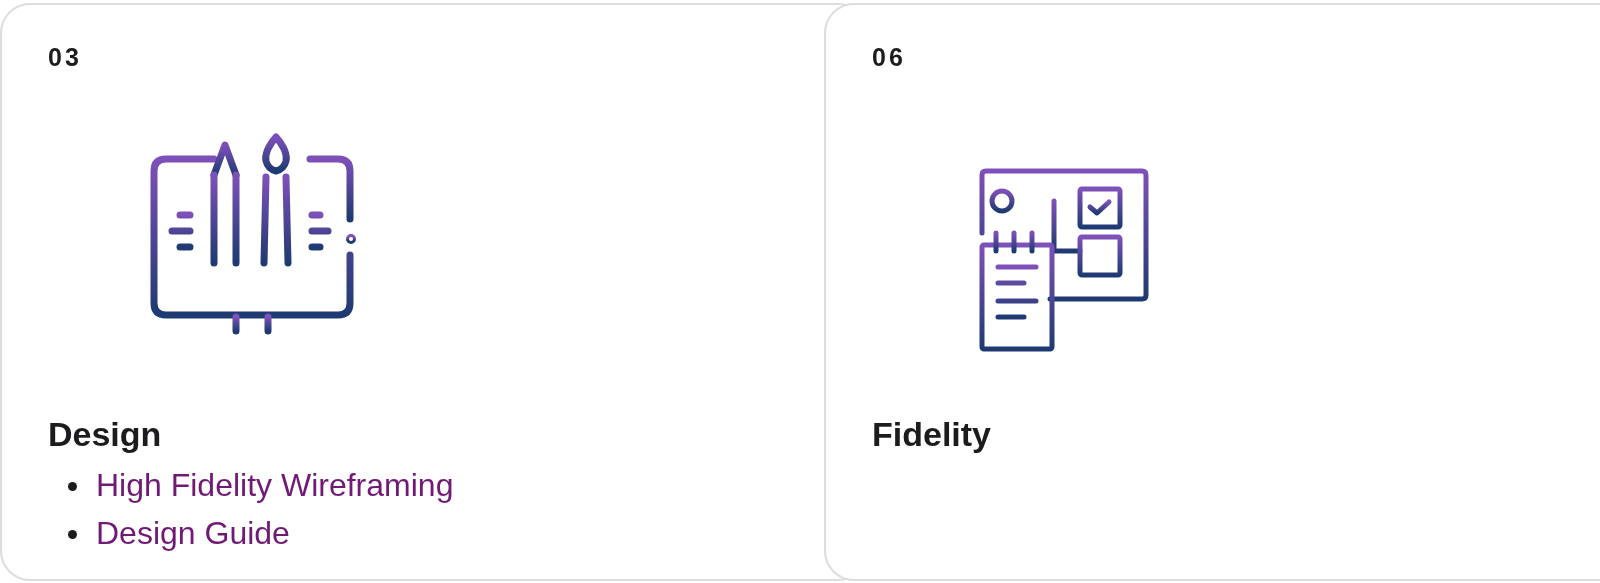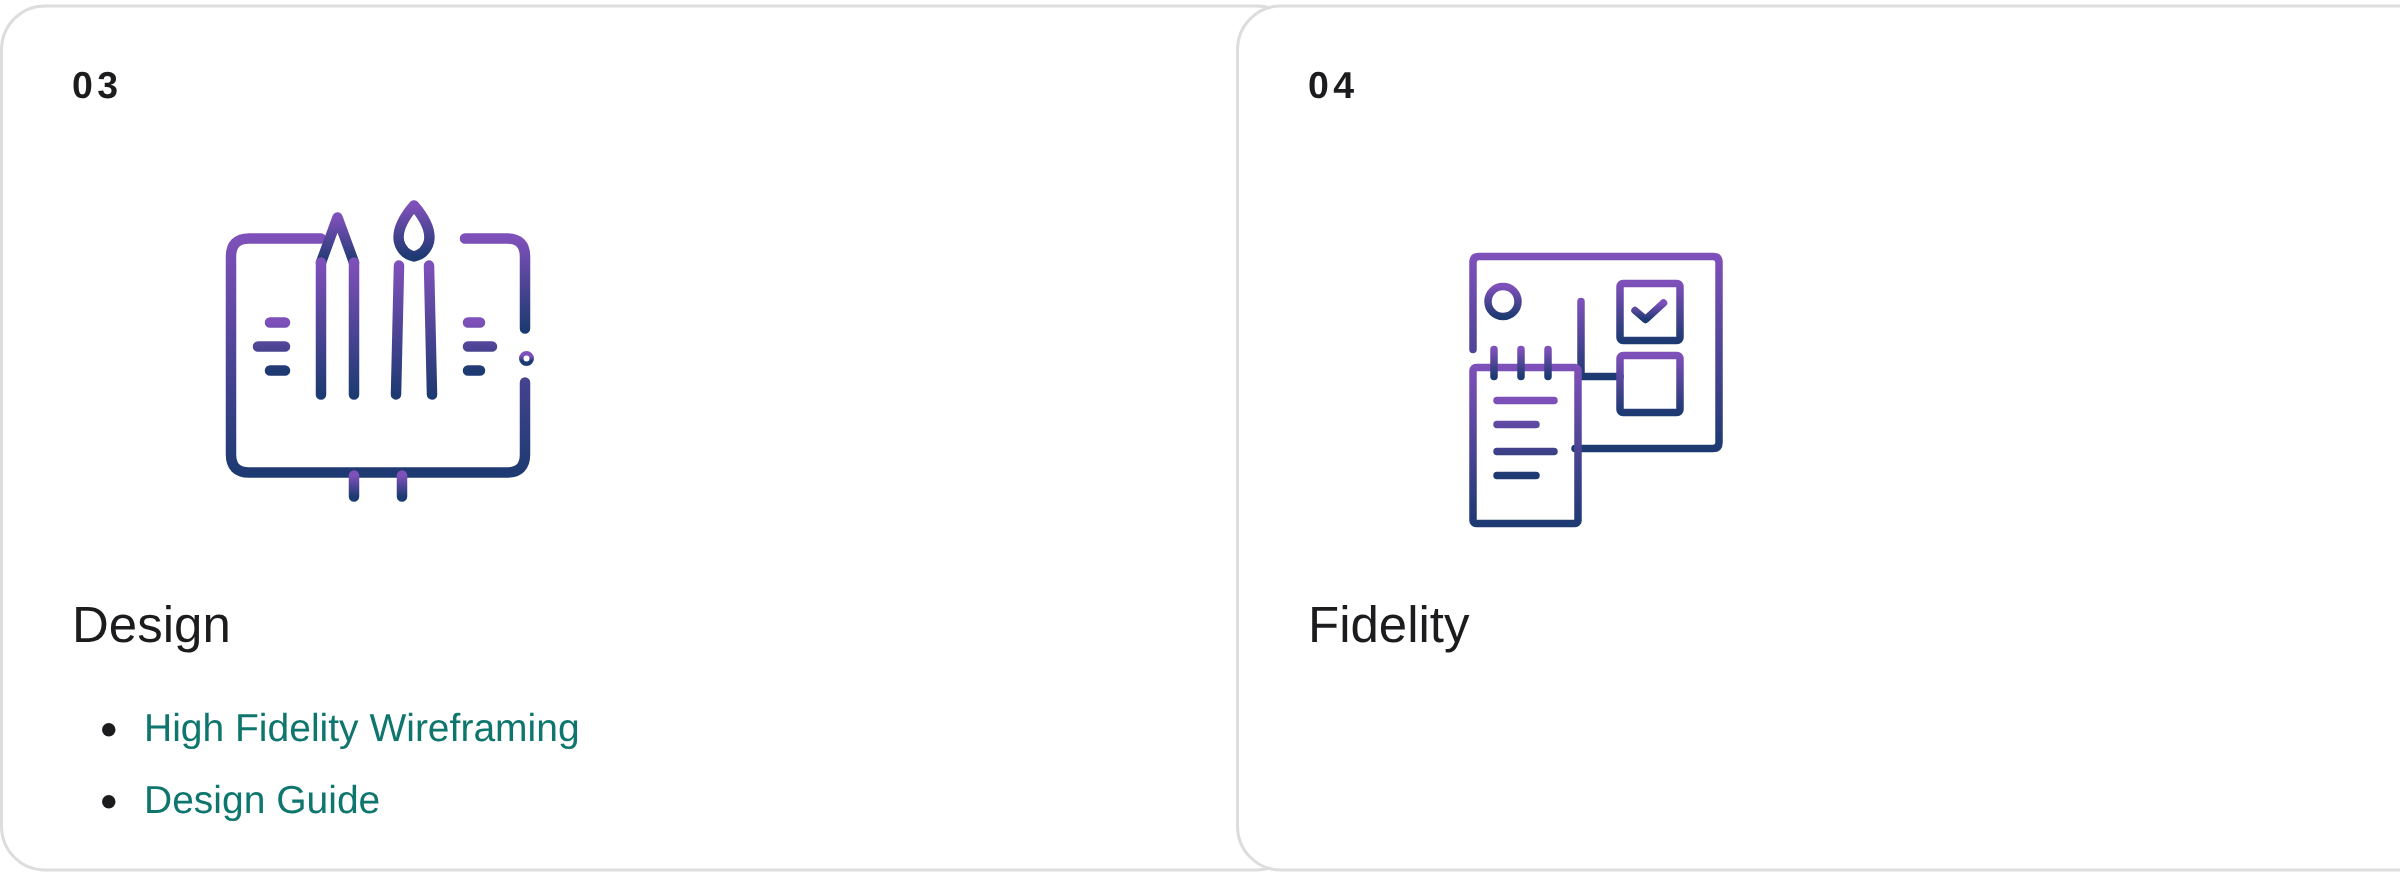--- a/index.html
+++ b/index.html
@@ -18,31 +18,31 @@
     }
     .card.c1 { left: 0px; }
     .card.c2 { left: 824px; }
     .num {
       position: absolute; left: 46px; top: 38px;
       font-size: 25px; font-weight: 700; letter-spacing: 3px;
       color: #1c1c1f;
     }
     .icon { position: absolute; }
     .title {
-      position: absolute; left: 46px; top: 393px;
-      font-size: 34px; font-weight: 400; color: #1c1c1f;
+      position: absolute; left: 46px; top: 410px;
+      font-size: 34px; font-weight: 700; color: #1c1c1f;
       margin: 0;
     }
     .items {
       position: absolute; left: 46px; top: 456px;
       margin: 0; padding: 0; list-style: none;
     }
     .items li {
       position: relative; padding-left: 48px;
-      font-size: 26px; line-height: 48px; color: #0f766e;
+      font-size: 32px; line-height: 48px; color: #701a75;
       height: 48px;
     }
     .items li .bullet {
       position: absolute; left: 20px; top: 21px;
       width: 9px; height: 9px; border-radius: 50%; background: #1c1c1f;
     }
   </style>
 </head>
 <body>
 
@@ -97,21 +97,21 @@
       <span>High Fidelity Wireframing</span>
     </li>
     <li>
       <span class="bullet"></span>
       <span>Design Guide</span>
     </li>
   </ul>
 </div>
 
 <div class="card c2">
-  <div class="num">04</div>
+  <div class="num">06</div>
 
   <svg class="icon" style="left:140px; top:160px;" width="200" height="200" viewBox="0 0 200 200">
     <g fill="none" stroke="url(#g1)" stroke-width="5" stroke-linecap="round" stroke-linejoin="round">
 
       <path d="M16 68 V10 Q16 6 20 6 H176 Q180 6 180 10 V130 Q180 134 176 134 H84"></path>
 
       <path d="M88 134 V156"></path>
       <path d="M84 156 H138"></path>
 
       <circle cx="36" cy="36" r="10"></circle>

